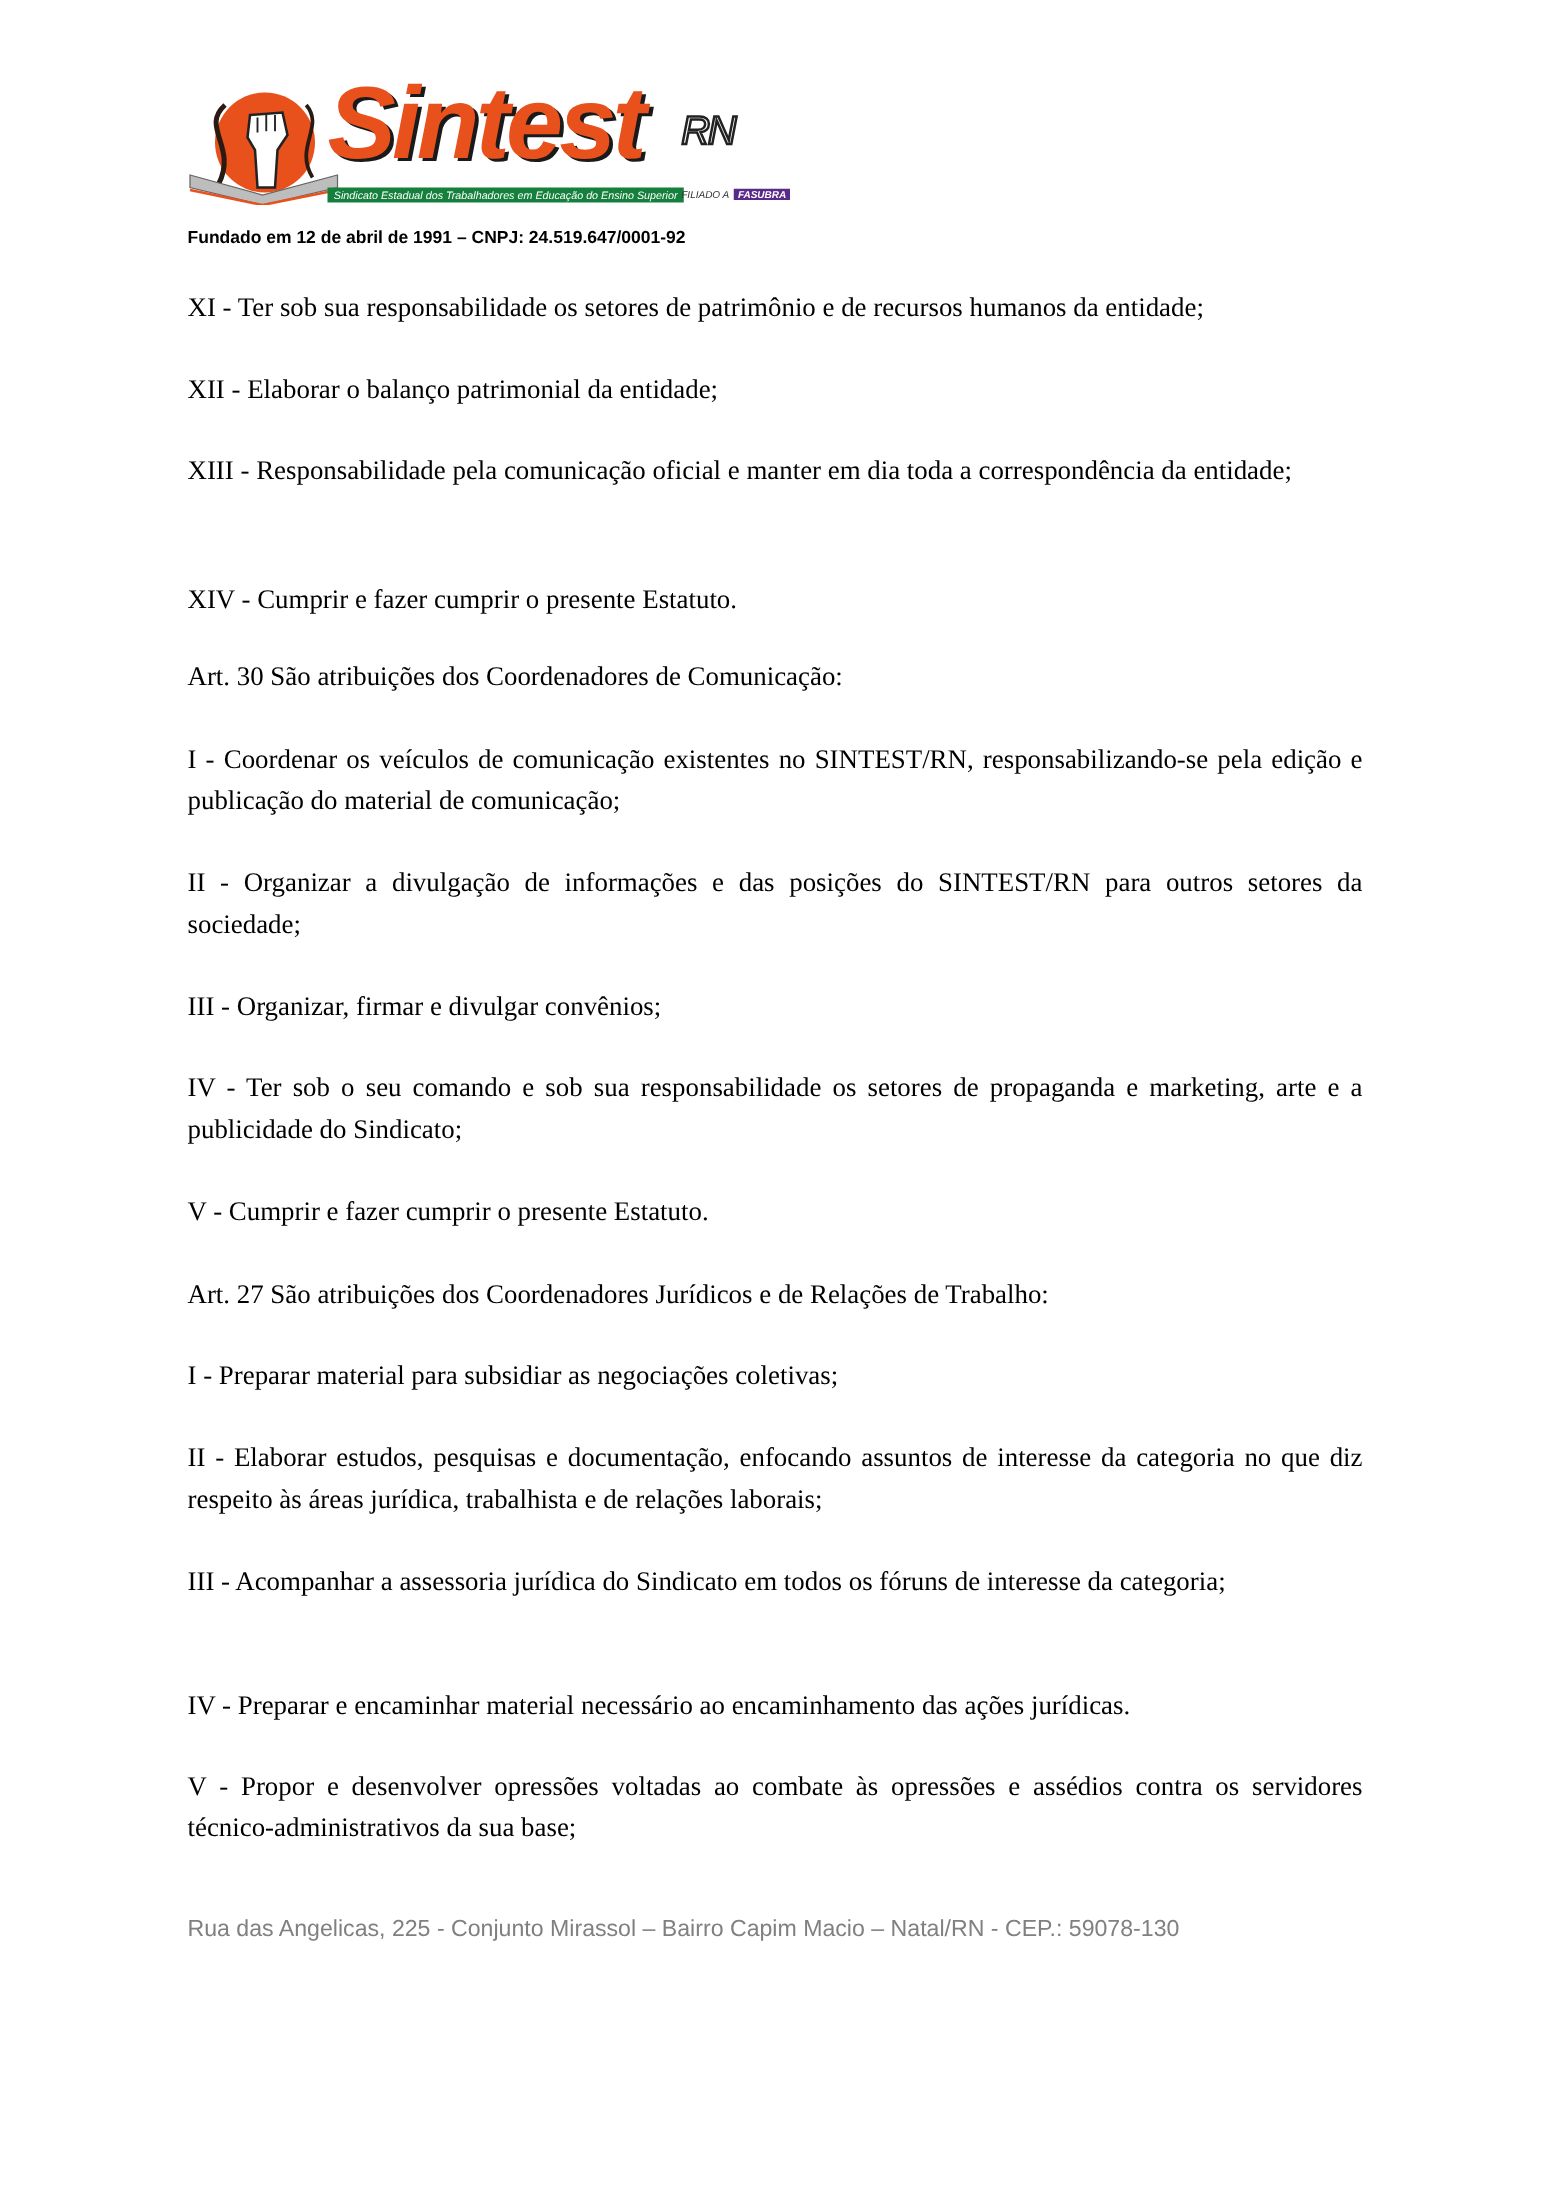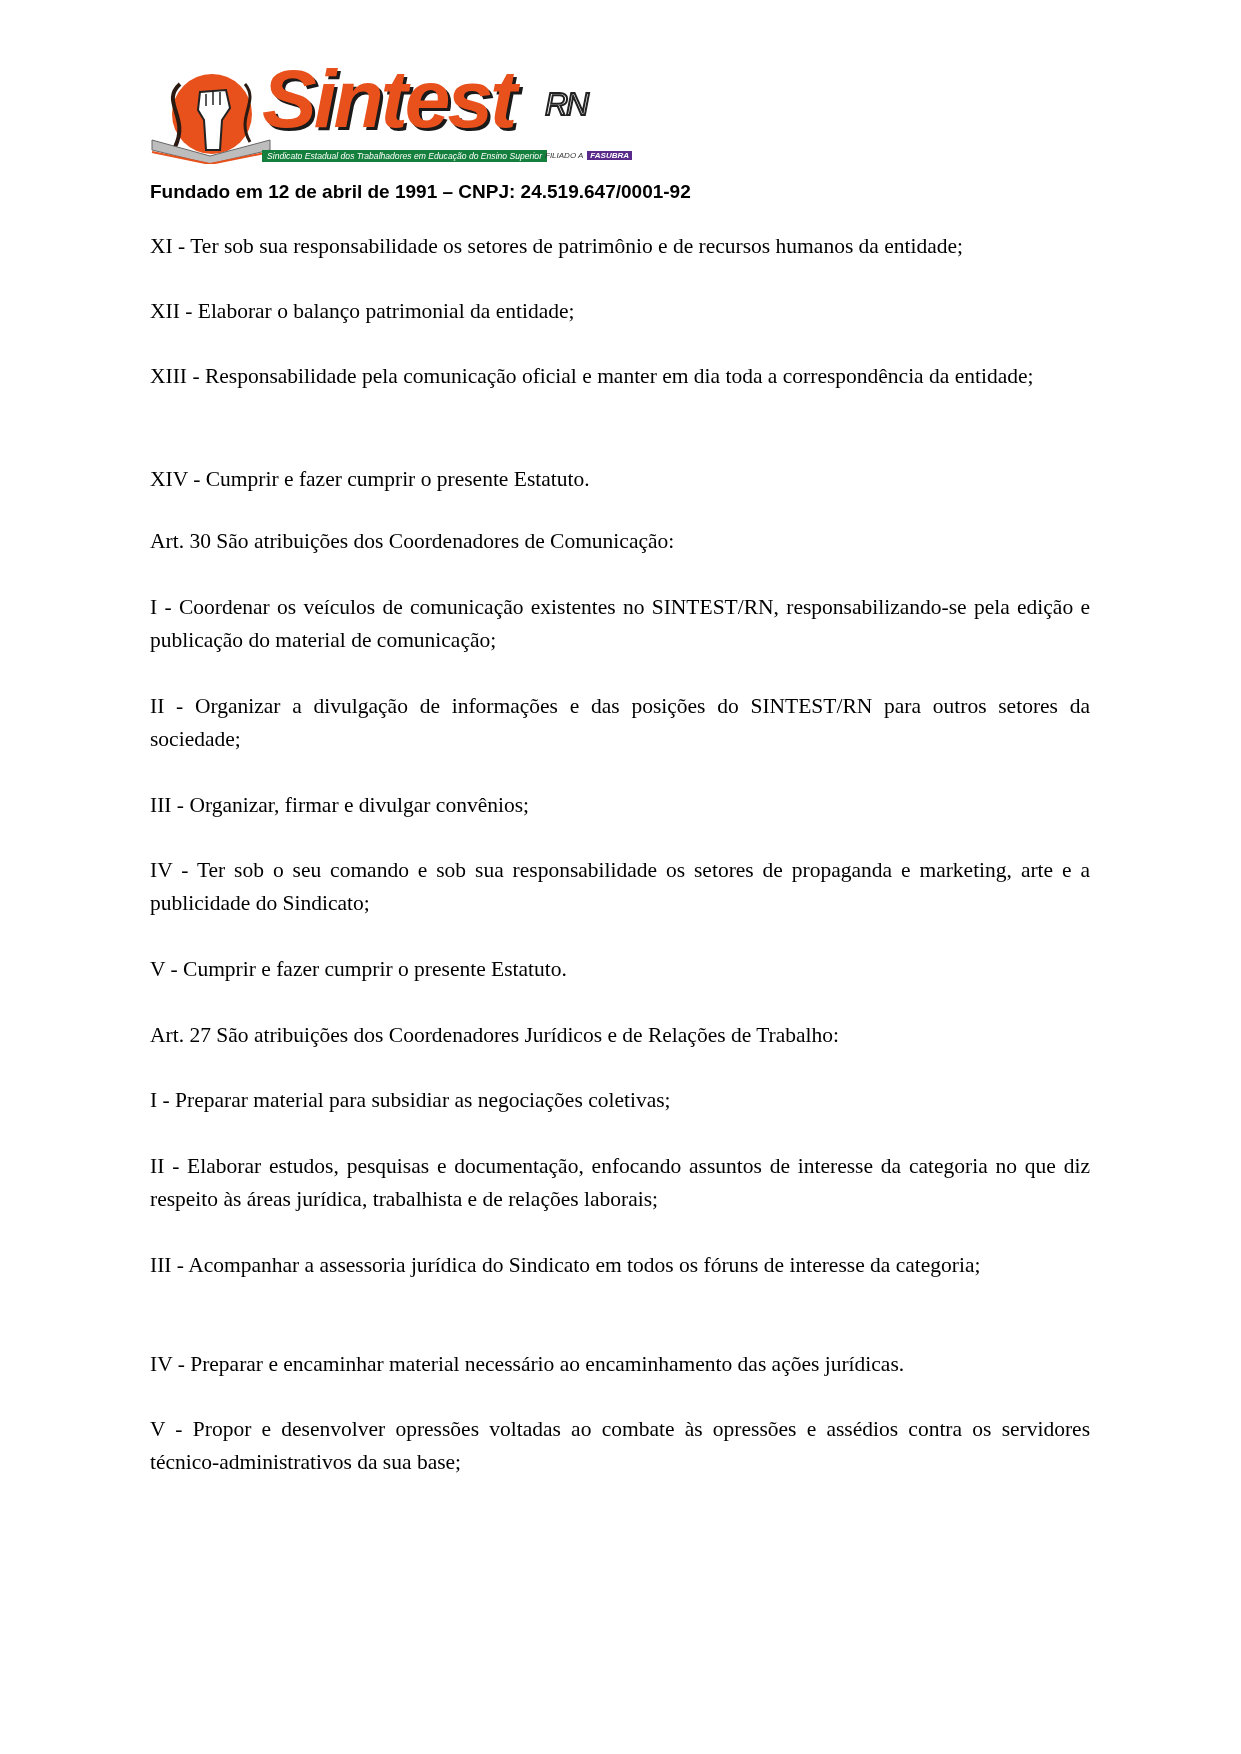--- a/index.html
+++ b/index.html
@@ -16,21 +16,21 @@
              font-style:italic; font-size:32px; color:#fff; -webkit-text-stroke:2px #222;
              letter-spacing:-2px; line-height:1; }
   .logo-sub { position:absolute; left:112px; top:78px; background:#15803d; color:#fff;
               font-family:"Liberation Sans", sans-serif; font-style:italic; font-size:8.6px;
               padding:1px 5px; white-space:nowrap; }
   .logo-filiado { position:absolute; left:395px; top:79px; font-family:"Liberation Sans", sans-serif;
                   font-style:italic; font-size:8px; color:#333; white-space:nowrap; }
   .logo-fasubra { background:#5a2a8a; color:#fff; font-weight:bold; padding:0 3px; margin-left:2px; }
 
   .founded { position:absolute; left:150px; top:181px; font-family:"Liberation Sans", sans-serif;
-             font-weight:bold; font-size:19px; color:#000; white-space:nowrap; }
+             font-weight:bold; font-size:14px; color:#000; white-space:nowrap; }
 
   
   .content { position:absolute; left:150px; top:230px; width:940px;
              font-family:"Liberation Serif", serif; font-size:21.5px; color:#000; }
   .para { margin:0; line-height:33px; text-align:justify; position:absolute; left:0; width:940px; }
 
   
   .footer-address { position:absolute; left:150px; top:1532px; font-family:"Liberation Sans", sans-serif;
                     font-size:18.5px; color:#808080; white-space:nowrap; }
   .footer-contact { position:absolute; left:150px; top:1565px; width:940px; font-family:"Liberation Sans", sans-serif;
@@ -78,14 +78,15 @@
     <p class="para" style="top:624px">IV - Ter sob o seu comando e sob sua responsabilidade os setores de propaganda e marketing, arte e a publicidade do Sindicato;</p>
     <p class="para" style="top:723px">V - Cumprir e fazer cumprir o presente Estatuto.</p>
     <p class="para" style="top:789px">Art. 27 São atribuições dos Coordenadores Jurídicos e de Relações de Trabalho:</p>
     <p class="para" style="top:854px">I - Preparar material para subsidiar as negociações coletivas;</p>
     <p class="para" style="top:920px">II - Elaborar estudos, pesquisas e documentação, enfocando assuntos de interesse da categoria no que diz respeito às áreas jurídica, trabalhista e de relações laborais;</p>
     <p class="para" style="top:1019px">III - Acompanhar a assessoria jurídica do Sindicato em todos os fóruns de interesse da categoria;</p>
     <p class="para" style="top:1118px">IV - Preparar e encaminhar material necessário ao encaminhamento das ações jurídicas.</p>
     <p class="para" style="top:1183px">V - Propor e desenvolver opressões voltadas ao combate às opressões e assédios contra os servidores técnico-administrativos da sua base;</p>
   </div>
 
+  <div class="footer-address">Rua das Angelicas, 225 - Conjunto Mirassol – Bairro  Capim Macio – Natal/RN - CEP.: 59078-130</div>
 
 </div>
 
 </body></html>

